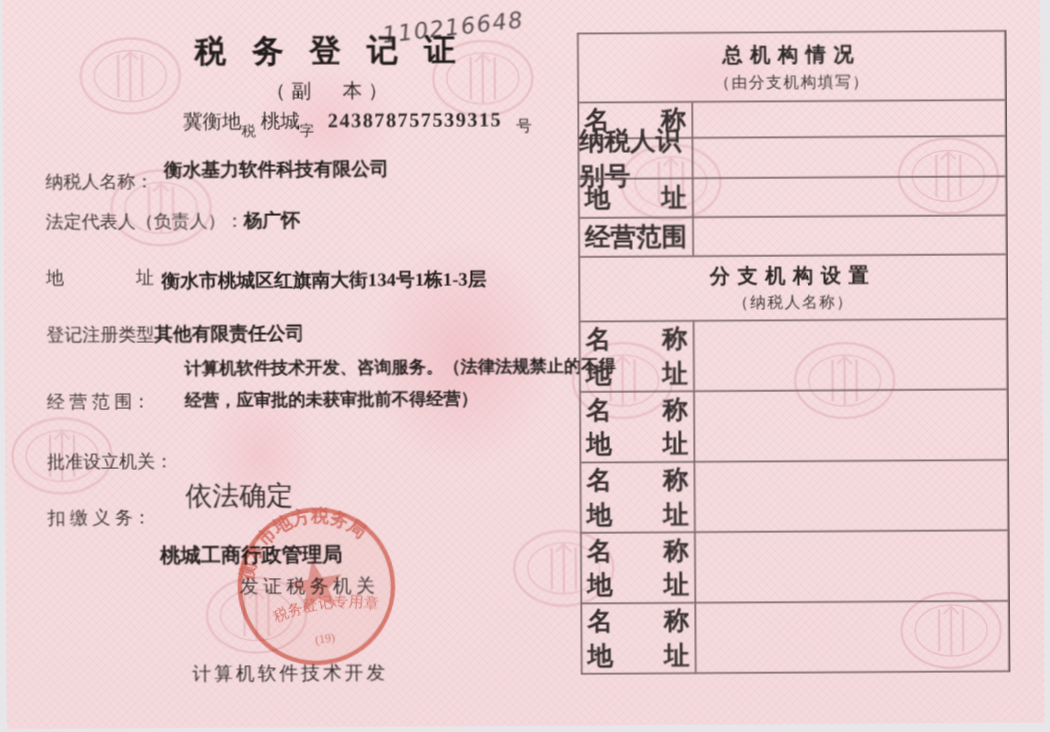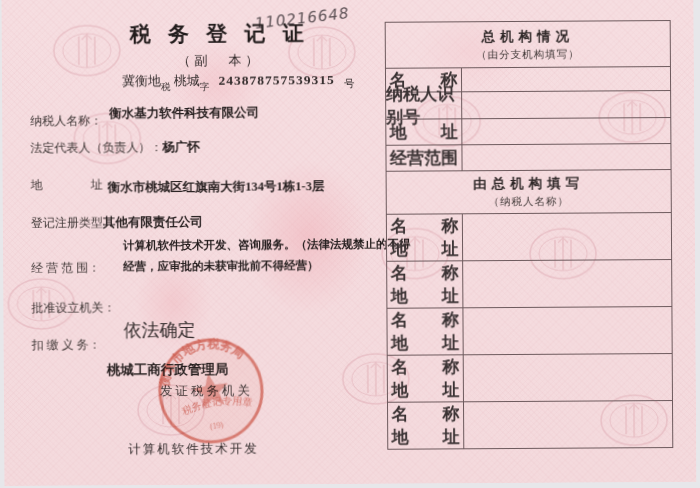--- a/index.html
+++ b/index.html
@@ -141,21 +141,21 @@
     <div class="trow" style="height:28px;">
       <div class="tlabel">地　　址</div>
       <div class="tvalue"></div>
     </div>
     <div class="trow" style="height:27px;">
       <div class="tlabel">经营范围</div>
       <div class="tvalue"></div>
     </div>
 
     <div class="sec-header sec-h2">
-      <div class="sec-title">由总机构填写</div>
+      <div class="sec-title">分支机构设置</div>
       <div class="sec-sub">（纳税人名称）</div>
     </div>
 
     <div class="tblock">
       <div class="tlabel">
         <span>名　　称</span>
         <span>地　　址</span>
       </div>
         <div class="tvalue"></div>
     </div>

